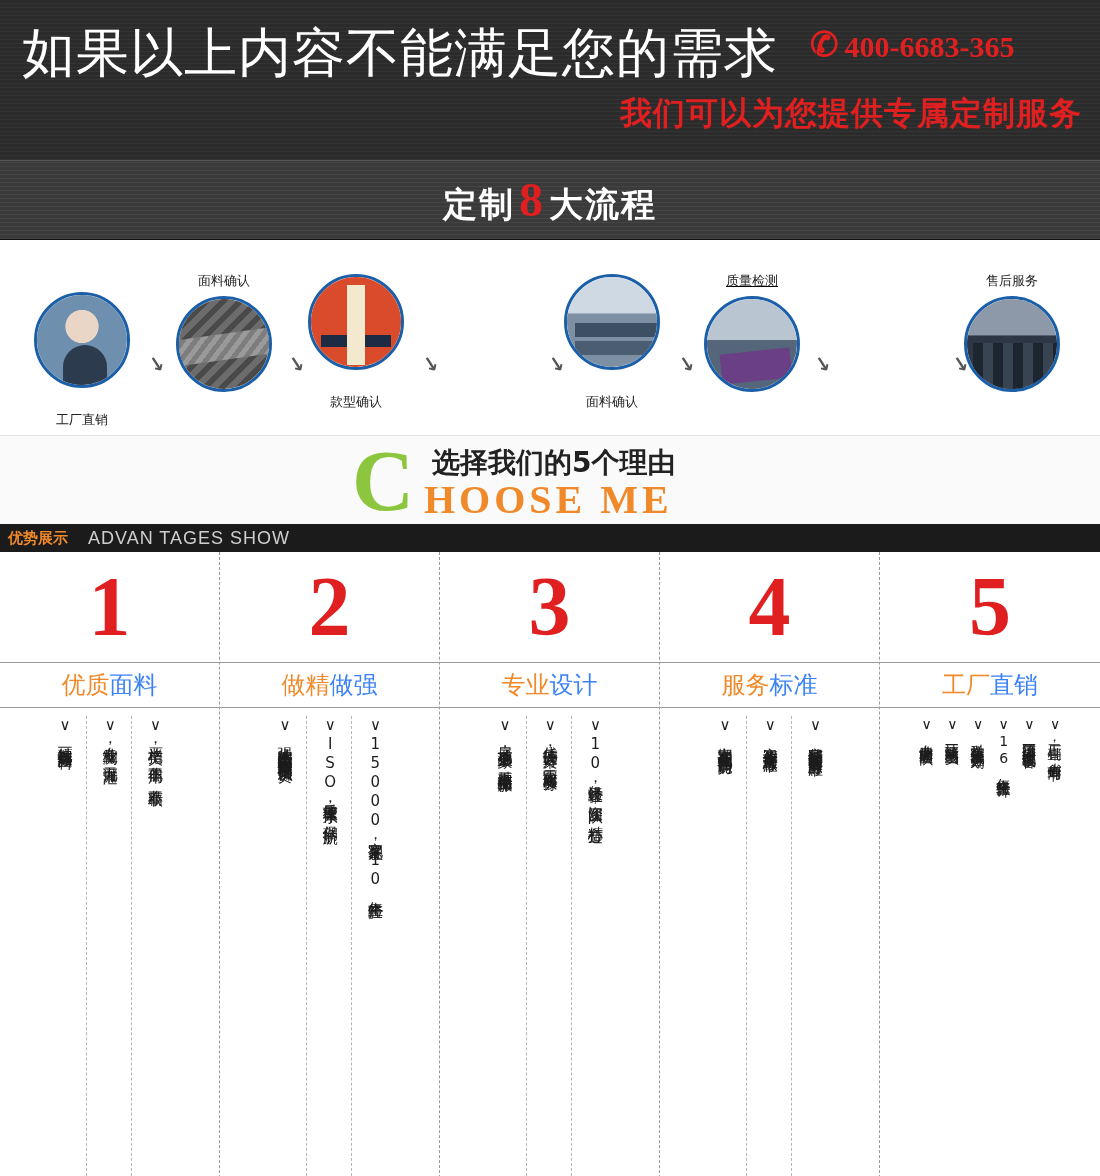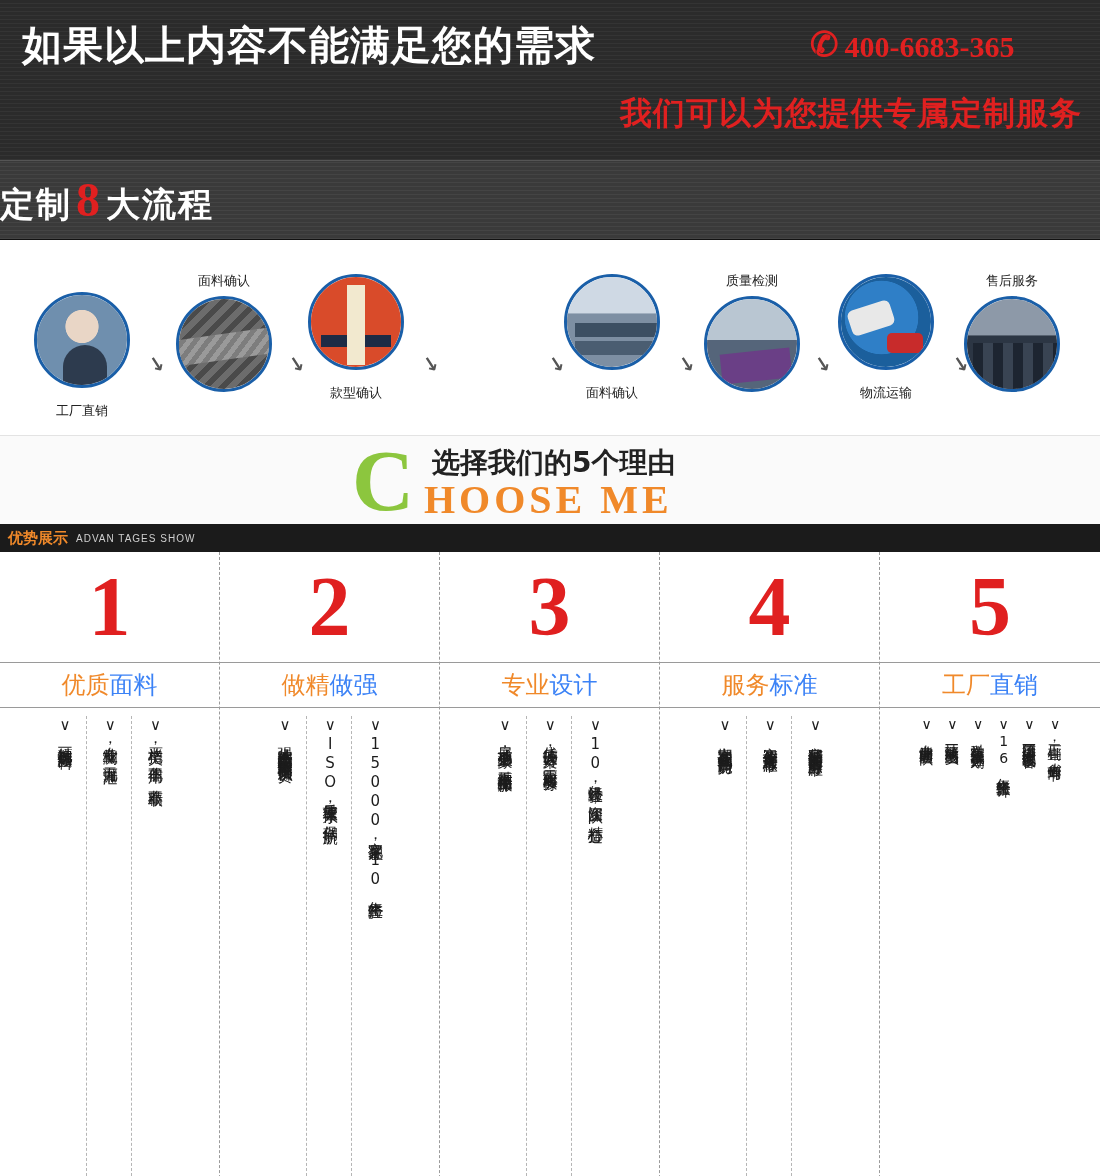--- a/index.html
+++ b/index.html
@@ -13,21 +13,21 @@
   
   .header{
     position:relative;
     width:1100px;height:160px;
     background:#2b2b2b;
     background-image:repeating-linear-gradient(0deg, rgba(255,255,255,.045) 0px, rgba(255,255,255,.045) 1px, rgba(0,0,0,0) 1px, rgba(0,0,0,0) 4px);
     overflow:hidden;
   }
   .hdr-line1{
     position:absolute;left:22px;top:18px;
-    font-size:40px;font-weight:bold;color:#ffffff;
+    font-size:53px;font-weight:normal;color:#ffffff;
     letter-spacing:1px;white-space:nowrap;
     font-family:"DejaVu Sans","Liberation Sans",sans-serif;
   }
   .hdr-phone{
     position:absolute;left:810px;top:30px;
     display:flex;align-items:center;gap:6px;
     color:#e02020;font-weight:bold;font-size:30px;
     font-family:"Liberation Serif","DejaVu Serif",serif;
     white-space:nowrap;
   }
@@ -41,21 +41,21 @@
     letter-spacing:1px;white-space:nowrap;
     font-family:"DejaVu Sans","Liberation Sans",sans-serif;
   }
 
   
   .procbar{
     position:relative;width:1100px;height:78px;
     background:#3a3a3a;
     background-image:repeating-linear-gradient(0deg, rgba(255,255,255,.05) 0px, rgba(255,255,255,.05) 1px, rgba(0,0,0,0) 1px, rgba(0,0,0,0) 4px);
     border-top:1px solid #555;border-bottom:1px solid #111;
-    display:flex;align-items:center;
+    display:flex;align-items:center;justify-content:center;
   }
   .procbar .txt{
     font-size:34px;font-weight:bold;color:#ffffff;
     font-family:"DejaVu Sans","Liberation Sans",sans-serif;
     letter-spacing:2px;display:flex;align-items:baseline;
   }
   .procbar .num{
     color:#e02020;font-size:48px;font-weight:bold;
     margin:0 4px;font-family:"Liberation Serif","DejaVu Serif",serif;
   }
@@ -67,21 +67,21 @@
   .step{position:absolute;width:120px;text-align:center;}
   .step .bubble{
     width:96px;height:96px;border-radius:50%;
     margin:0 auto;
     border:3px solid #1a5fa8;
     box-sizing:border-box;
     overflow:hidden;position:relative;
   }
   .step .bubble .img{position:absolute;inset:0;}
   .step .cap{
-    font-size:13px;color:#222;margin-top:14px;white-space:nowrap;
+    font-size:13px;color:#222;margin-top:23px;white-space:nowrap;
     font-family:"DejaVu Sans","Liberation Sans",sans-serif;
   }
   .step.capabove .cap{margin:0 0 6px 0;}
   .arrow{
     position:absolute;color:#555;font-size:20px;font-weight:bold;
     transform:rotate(12deg);
   }
 
   
   .art-a{background:radial-gradient(circle at 50% 35%, #e9d6c6 0 22%, #6f8fae 23% 100%);}
@@ -124,21 +124,21 @@
     font-family:"Liberation Serif","DejaVu Serif",serif;
   }
 
   
   .advbar{
     position:relative;width:1100px;height:28px;background:#1b1b1b;
     display:flex;align-items:center;
   }
   .advbar .cn{color:#f0892a;font-size:15px;font-weight:bold;margin-left:8px;
     font-family:"DejaVu Sans","Liberation Sans",sans-serif;}
-  .advbar .en{color:#cfcfcf;font-size:10px;margin-left:8px;letter-spacing:1px;
+  .advbar .en{color:#cfcfcf;font-size:18px;margin-left:20px;letter-spacing:1px;
     font-family:"Liberation Sans",sans-serif;}
   .reasons-wrap{
     position:relative;width:1100px;height:651px;
     background:#ffffff;
     display:flex;
   }
   .col{
     position:relative;width:220px;height:651px;box-sizing:border-box;
     border-right:1px dashed #9a9a9a;
   }
@@ -222,34 +222,28 @@
   <div class="arrow" style="left:548px;top:112px;">↘</div>
 
   <div class="step" style="left:552px;top:34px;">
     <div class="bubble">
         <div class="img art-e"></div>
       </div>
     <div class="cap">面料确认</div>
   </div>
   <div class="arrow" style="left:678px;top:112px;">↘</div>
 
-  <div class="step capabove" style="left:692px;top:32px;">
+  <div class="step capabove" style="left:692px;top:32px;text-decoration:underline;">
     <div class="cap">质量检测</div>
     <div class="bubble">
         <div class="img art-f"></div>
       </div>
   </div>
   <div class="arrow" style="left:814px;top:112px;">↘</div>
 
-  <div class="step" style="left:826px;top:34px;">
-    <div class="bubble">
-        <div class="img art-g"></div>
-      </div>
-    <div class="cap">物流运输</div>
-  </div>
   <div class="arrow" style="left:952px;top:112px;">↘</div>
 
   <div class="step capabove" style="left:952px;top:32px;">
     <div class="cap">售后服务</div>
     <div class="bubble">
         <div class="img art-h"></div>
       </div>
   </div>
 </div>
 

